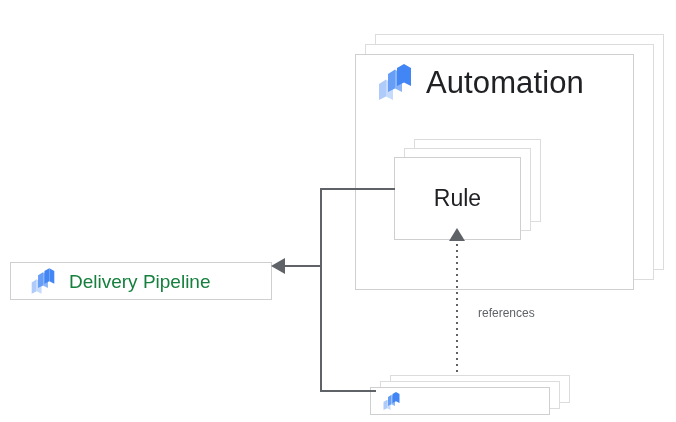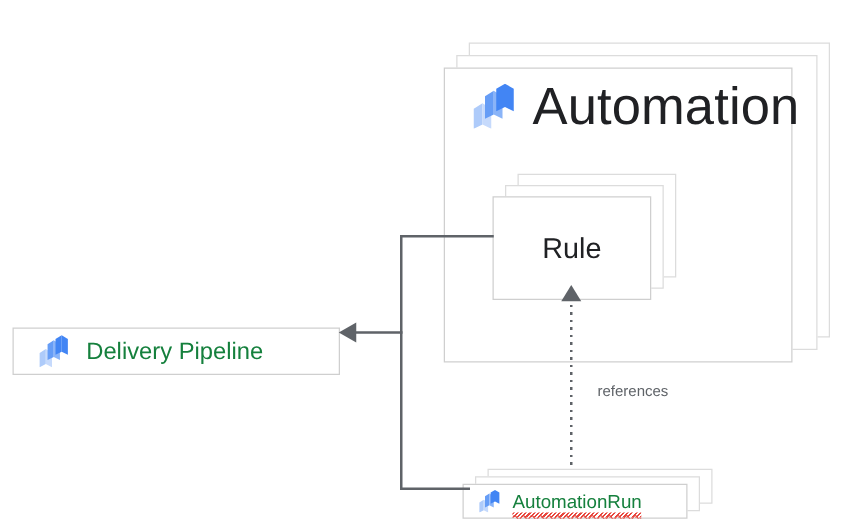--- a/index.html
+++ b/index.html
@@ -52,21 +52,21 @@
   }
   #automation-header {
     position: absolute;
     left: 378px; top: 64px;
     display: flex;
     align-items: center;
     gap: 14px;
     z-index: 6;
   }
   #automation-title {
-    font-size: 42px;
+    font-size: 31px;
     color: #202124;
     letter-spacing: 0.1px;
   }
 
   
   #rule-stack-back2 {
     left: 414px; top: 127px; width: 127px; height: 83px;
     z-index: 4;
   }
   #rule-stack-back1 {
@@ -241,25 +241,20 @@
     <span>
       <svg class="gcd-icon" width="17" height="18" viewBox="0 0 34 36" aria-hidden="true">
         <polygon points="1,20 8,15.5 8,32.5 1,36" fill="#aecbfa"></polygon>
         <polygon points="8,15.5 15,20 15,36 8,32.5" fill="#c6dafc"></polygon>
         <polygon points="10,10 17,5.5 17,24.5 10,28" fill="#669df6"></polygon>
         <polygon points="17,5.5 24,10 24,28 17,24.5" fill="#8ab4f8"></polygon>
         <polygon points="19,4 26,0 26,18.5 19,22" fill="#4285f4"></polygon>
         <polygon points="26,0 33,4 33,22 26,18.5" fill="#4285f4"></polygon>
       </svg>
     </span>
-    <span class="node-label" id="run-label">AutomationRun<svg class="squiggle" viewBox="0 0 120 5" preserveAspectRatio="none">
-        <path d="M0,4 Q2,1 4,4 T8,4 T12,4 T16,4 T20,4 T24,4 T28,4 T32,4 T36,4 T40,4
-                 T44,4 T48,4 T52,4 T56,4 T60,4 T64,4 T68,4 T72,4 T76,4 T80,4 T84,4
-                 T88,4 T92,4 T96,4 T100,4 T104,4 T108,4 T112,4 T116,4 T120,4" fill="none" stroke="#e8453c" stroke-width="1"></path>
-      </svg></span>
   </div>
 
   <div class="conn" id="conn-trunk"></div>
   <div class="conn" id="conn-to-rule"></div>
   <div class="conn" id="conn-to-pipeline"></div>
   <div class="conn" id="conn-to-run"></div>
   <div id="arrow-pipeline"></div>
 
   <div id="conn-references"></div>
   <div id="arrow-references"></div>

